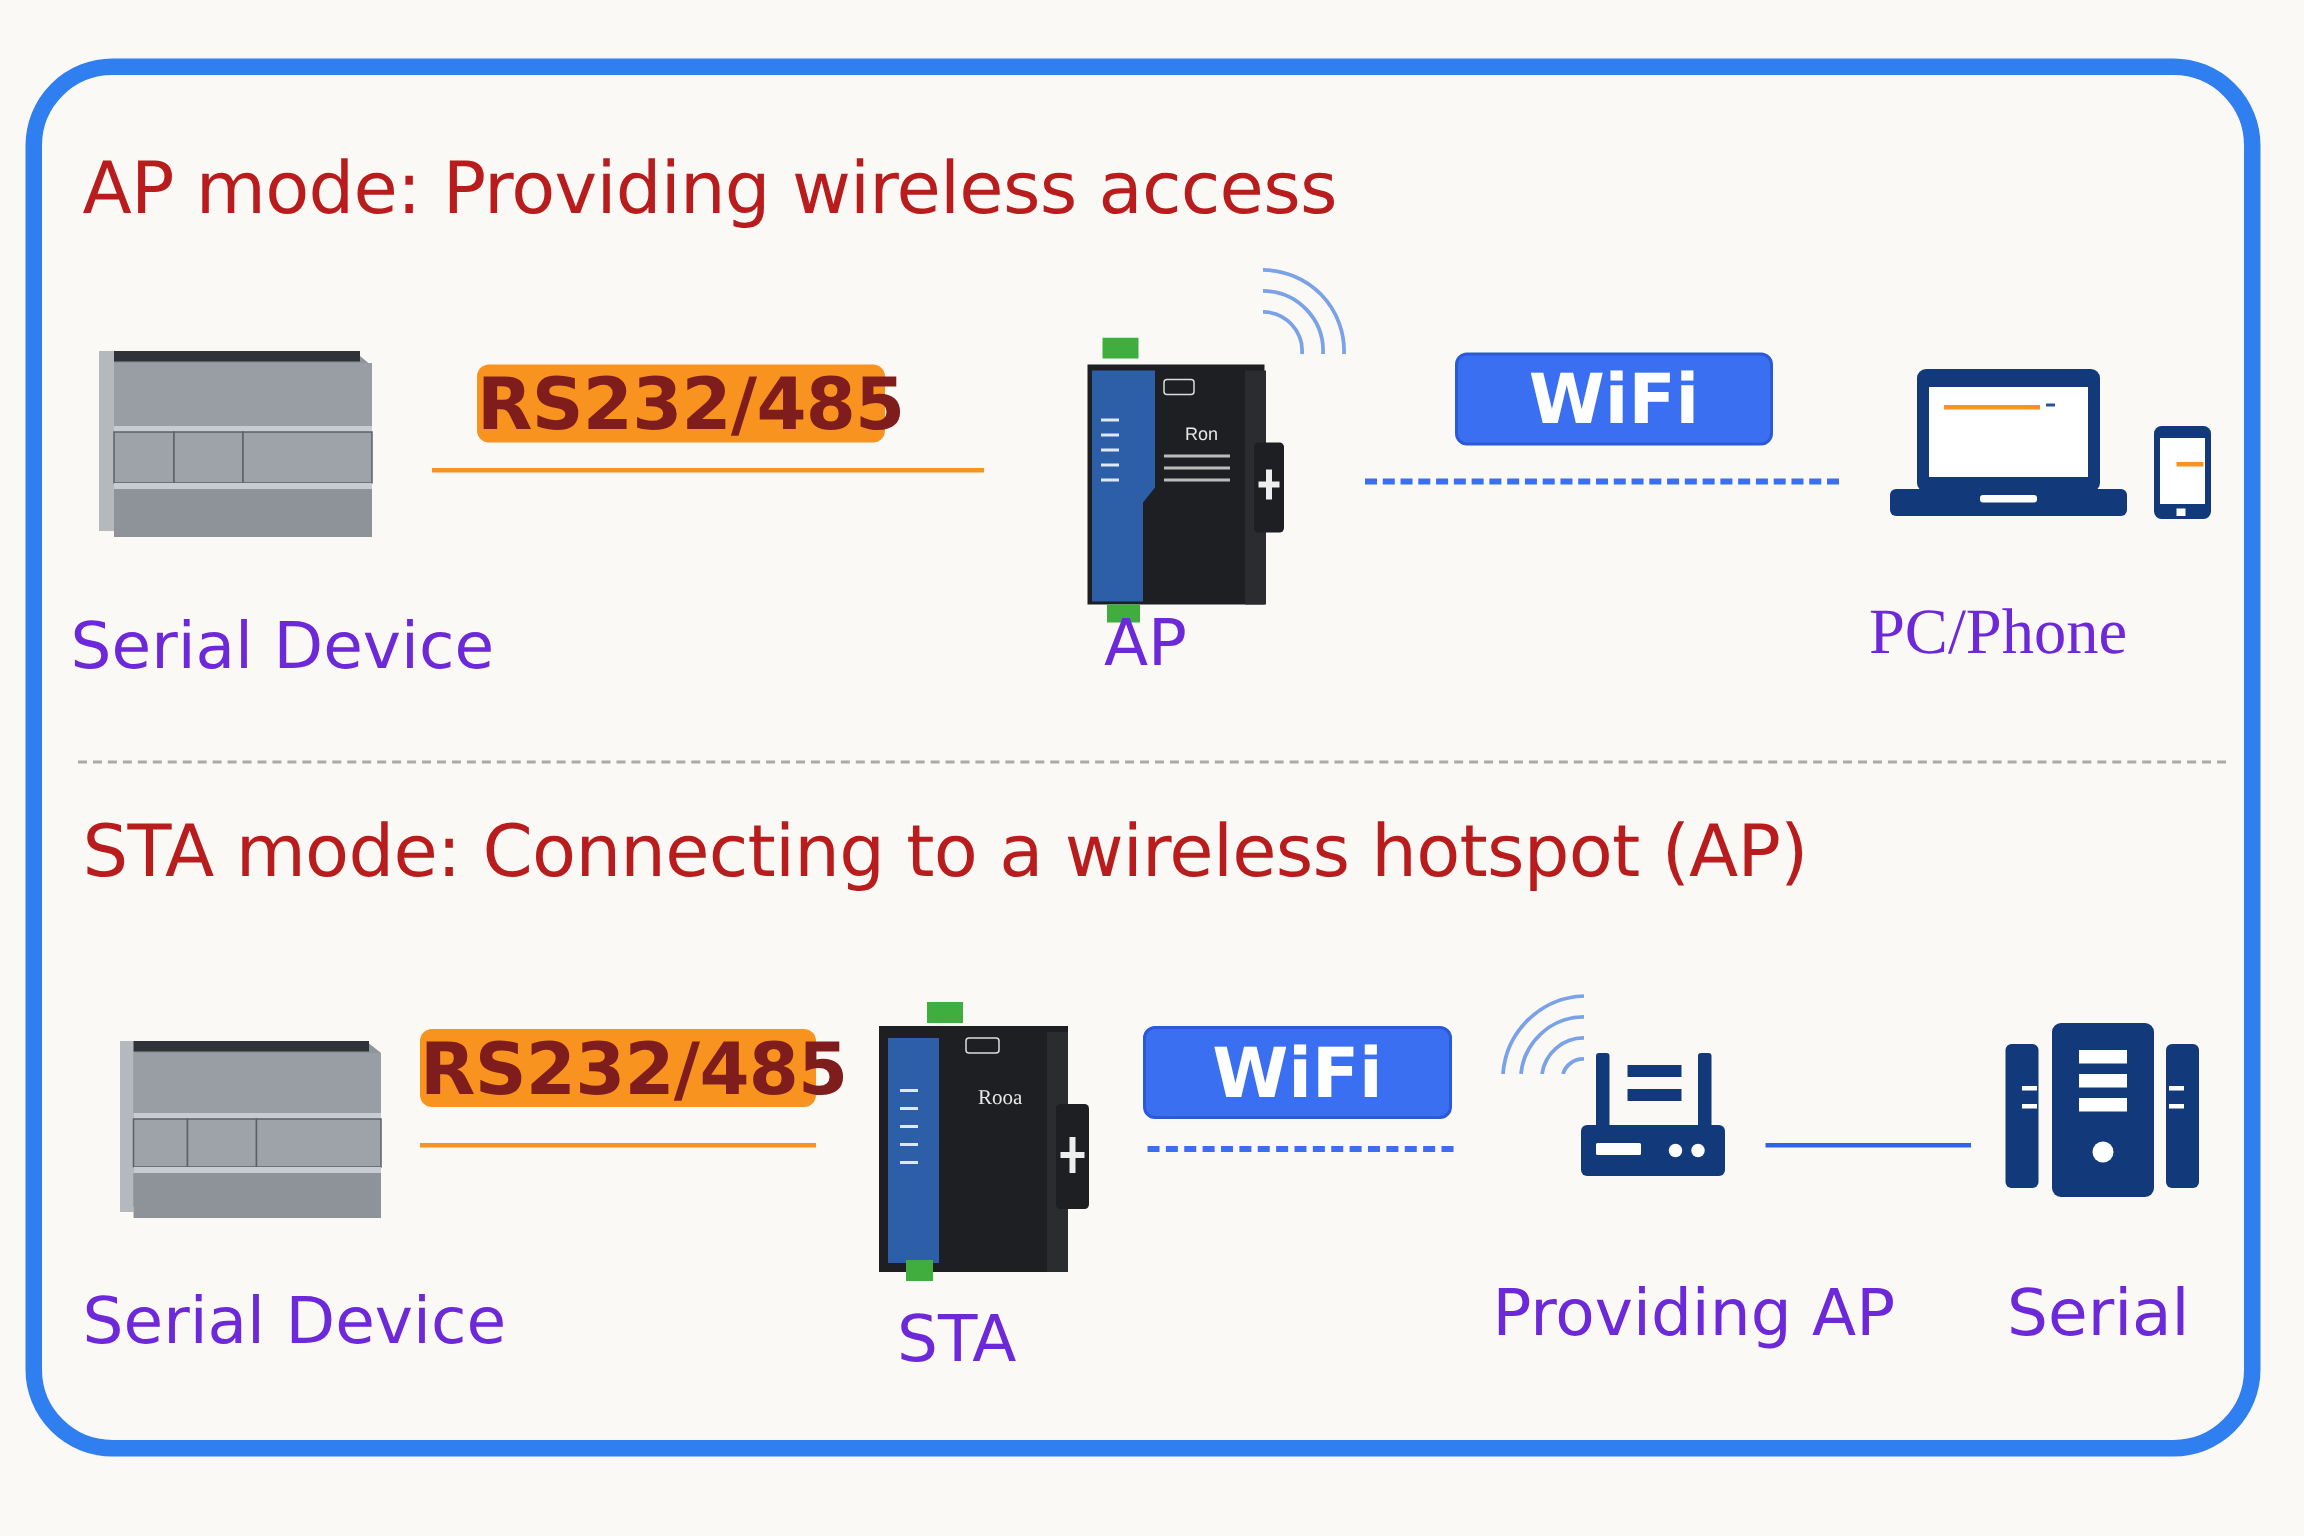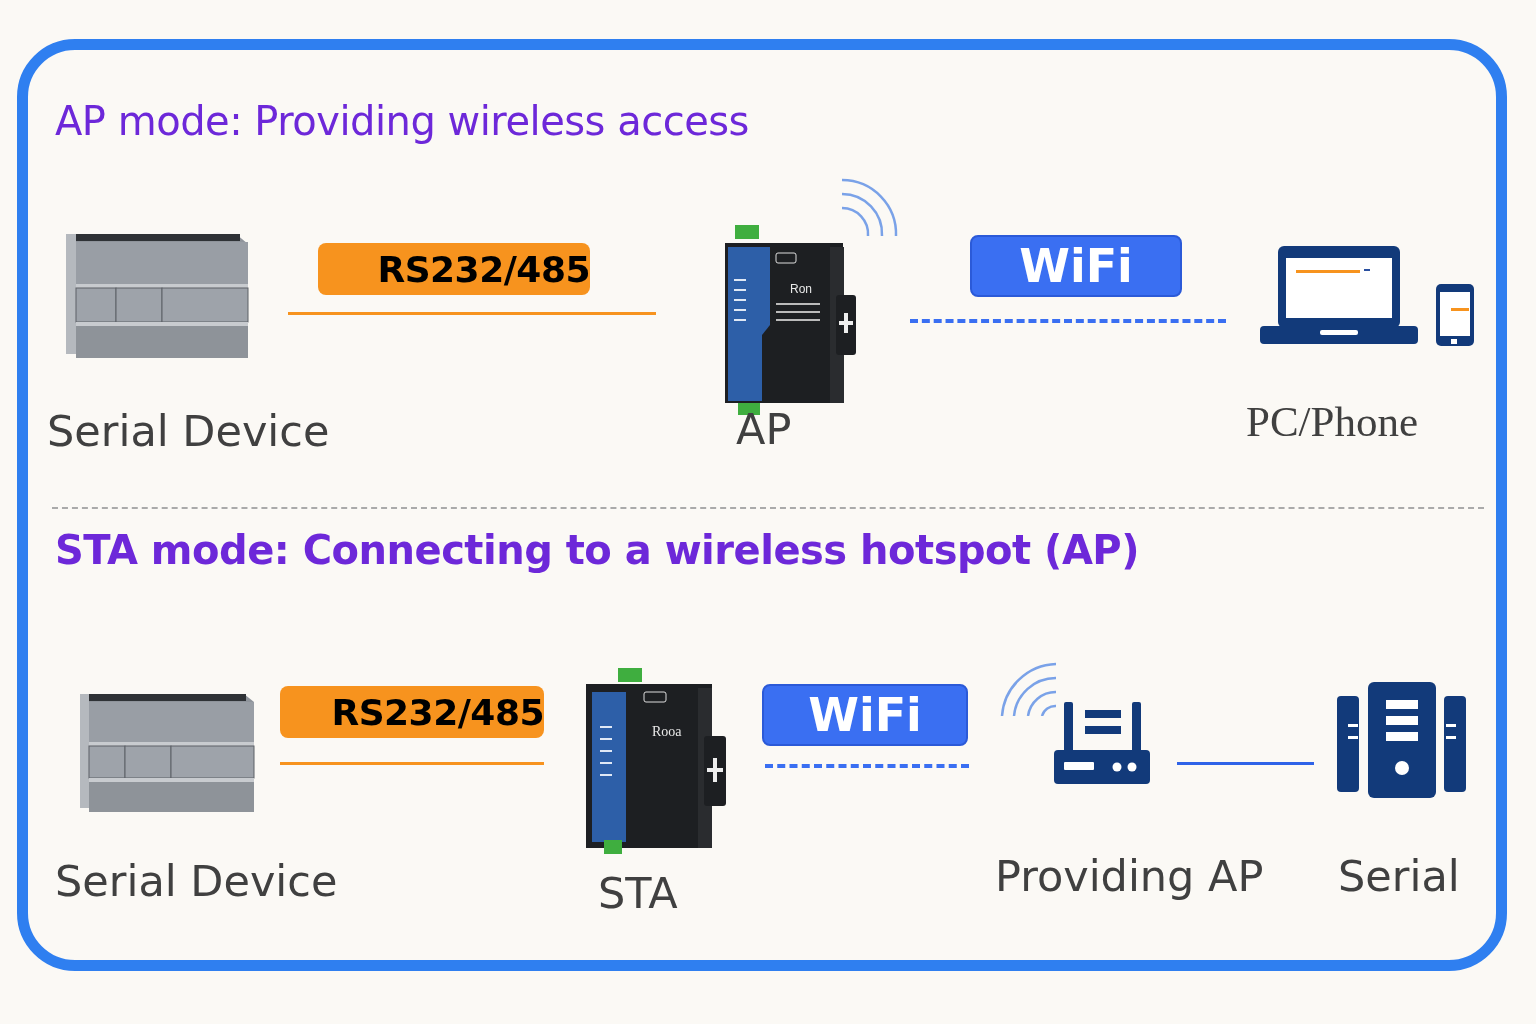--- a/index.html
+++ b/index.html
@@ -1,21 +1,21 @@
 <!DOCTYPE html>
 <html><head>
 <meta charset="utf-8">
 <style>
   html,body{margin:0;padding:0;}
   body{width:1536px;height:1024px;background:#fbf9f5;position:relative;overflow:hidden;font-family:"DejaVu Sans","Liberation Sans",sans-serif;color:#2a2a2a;}
   .frame{position:absolute;left:17px;top:39px;width:1490px;height:932px;border:11px solid #2f7ff0;border-radius:58px;box-sizing:border-box;background:#fbf9f5;}
   .abs{position:absolute;}
-  .heading{font-size:40px;color:#6d28d9;letter-spacing:-0.5px;white-space:nowrap;}
-  .label{font-size:43px;color:#404040;white-space:nowrap;}
-  .pill-orange{position:absolute;background:#f7931e;color:#000000;border-radius:8px;font-size:36px;font-weight:bold;text-align:right;line-height:54px;letter-spacing:-0.5px;}
+  .heading{font-size:48px;color:#b91c1c;letter-spacing:-0.5px;white-space:nowrap;}
+  .label{font-size:43px;color:#6d28d9;white-space:nowrap;}
+  .pill-orange{position:absolute;background:#f7931e;color:#7f1d1d;border-radius:8px;font-size:48px;font-weight:bold;text-align:left;line-height:54px;letter-spacing:-0.5px;}
   .pill-blue{position:absolute;background:#3a6ff2;color:#fff;border-radius:8px;font-size:46px;font-weight:bold;text-align:center;border:2px solid #2b5ad8;box-sizing:border-box;}
   .line-orange{position:absolute;height:3px;background:#f7931e;}
   .dash-blue{position:absolute;height:0;border-top:4px dashed #3a6ff2;}
   .line-blue{position:absolute;height:3px;background:#2f63e8;}
   .sep{position:absolute;left:52px;width:1432px;border-top:2px dashed #aaaaaa;}
 </style>
 </head>
 <body>
 
 <div class="frame"></div>
@@ -79,21 +79,21 @@
   <rect x="62" y="86" width="38" height="5" rx="2" fill="#ffffff"></rect>
   <rect x="178" y="40" width="38" height="62" rx="5" fill="#123a7a"></rect>
   <rect x="182" y="48" width="30" height="44" fill="#ffffff"></rect>
   <rect x="193" y="64" width="18" height="3" fill="#f7931e"></rect>
   <rect x="193" y="95" width="6" height="5" fill="#ffffff"></rect>
 </svg>
 <div class="abs label" style="left:1246px;top:397px;font-family:Liberation Serif, serif;">PC/Phone</div>
 
 <div class="sep" style="top:507px;"></div>
 
-<div class="abs heading" style="left:55px;top:527px;font-weight:bold;">STA mode: Connecting to a wireless hotspot (AP)</div>
+<div class="abs heading" style="left:55px;top:540px;">STA mode: Connecting to a wireless hotspot (AP)</div>
 
 <svg class="abs" style="left:74px;top:690px;" width="184" height="128">
   <polygon points="6,4 170,4 180,12 180,122 40,122 6,112" fill="#8f949b"></polygon>
   <rect x="12" y="4" width="160" height="7" fill="#2f3236"></rect>
   <rect x="6" y="4" width="9" height="114" fill="#b5b9be"></rect>
   <rect x="15" y="12" width="165" height="40" fill="#999ea5"></rect>
   <rect x="15" y="52" width="165" height="4" fill="#c8cbcf"></rect>
   <rect x="15" y="56" width="36" height="32" fill="#9ea3aa" stroke="#5d6167" stroke-width="1"></rect>
   <rect x="51" y="56" width="46" height="32" fill="#9ea3aa" stroke="#5d6167" stroke-width="1"></rect>
   <rect x="97" y="56" width="83" height="32" fill="#9ea3aa" stroke="#5d6167" stroke-width="1"></rect>

